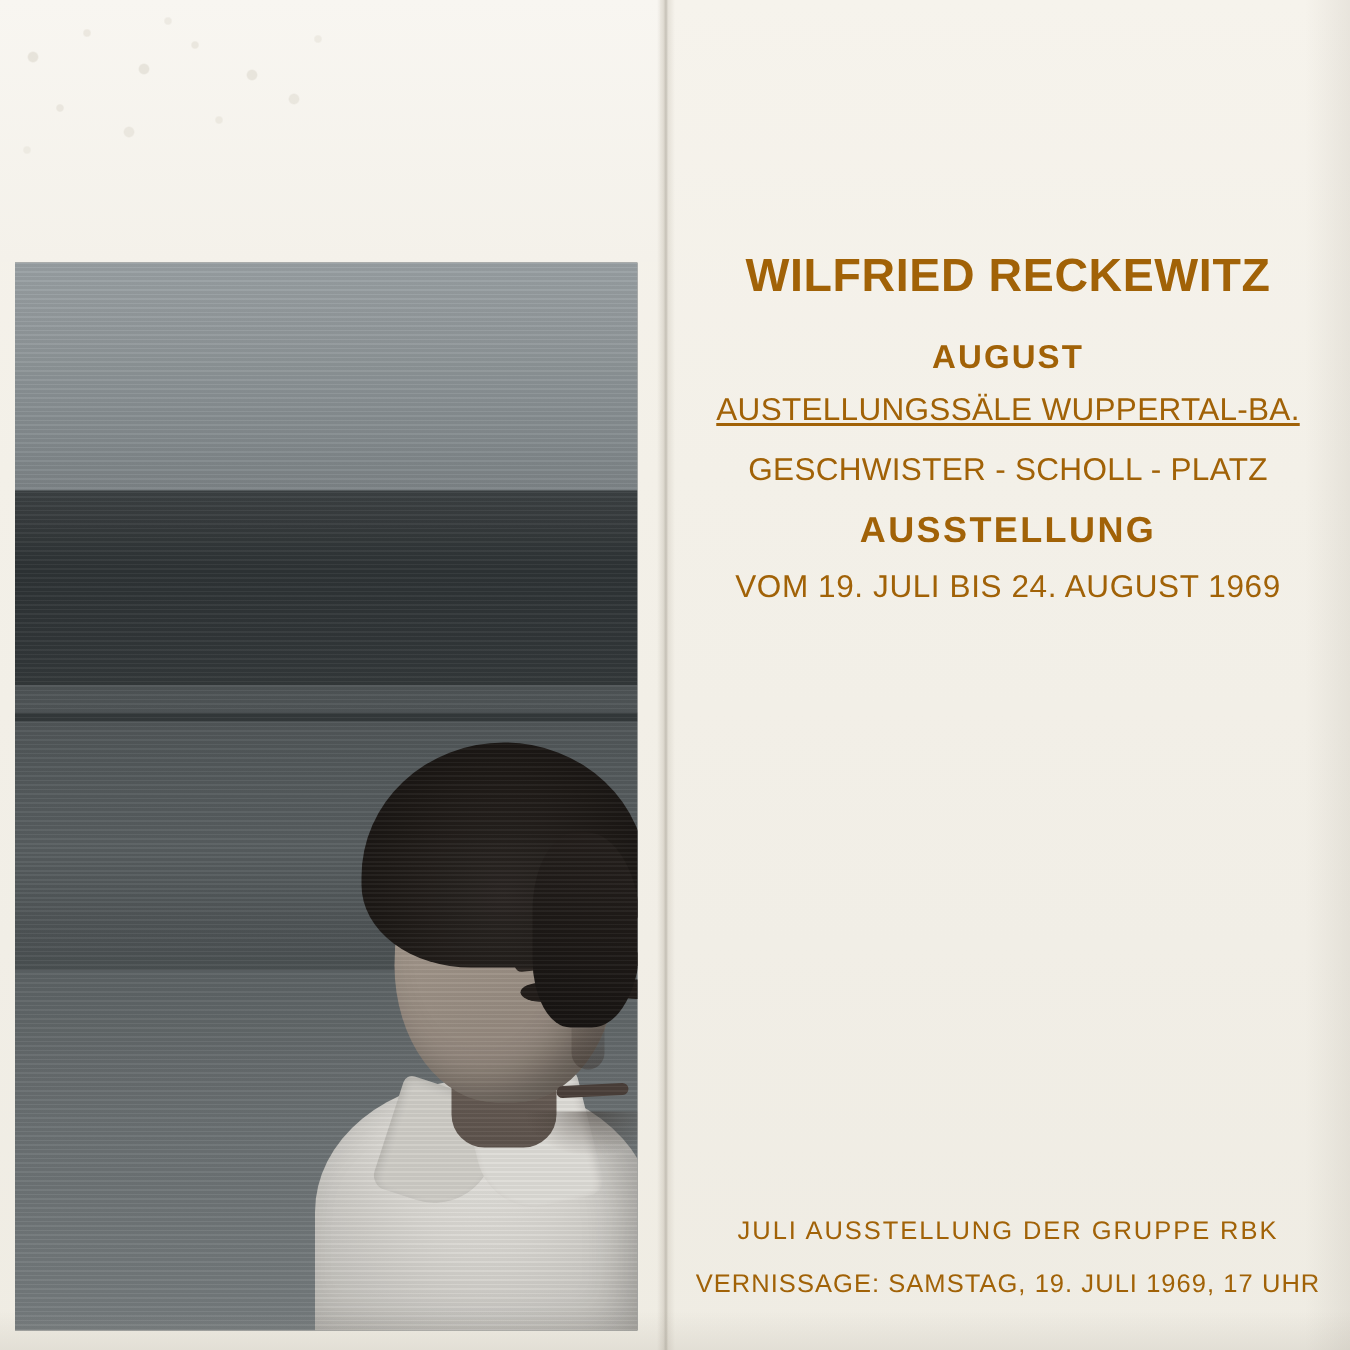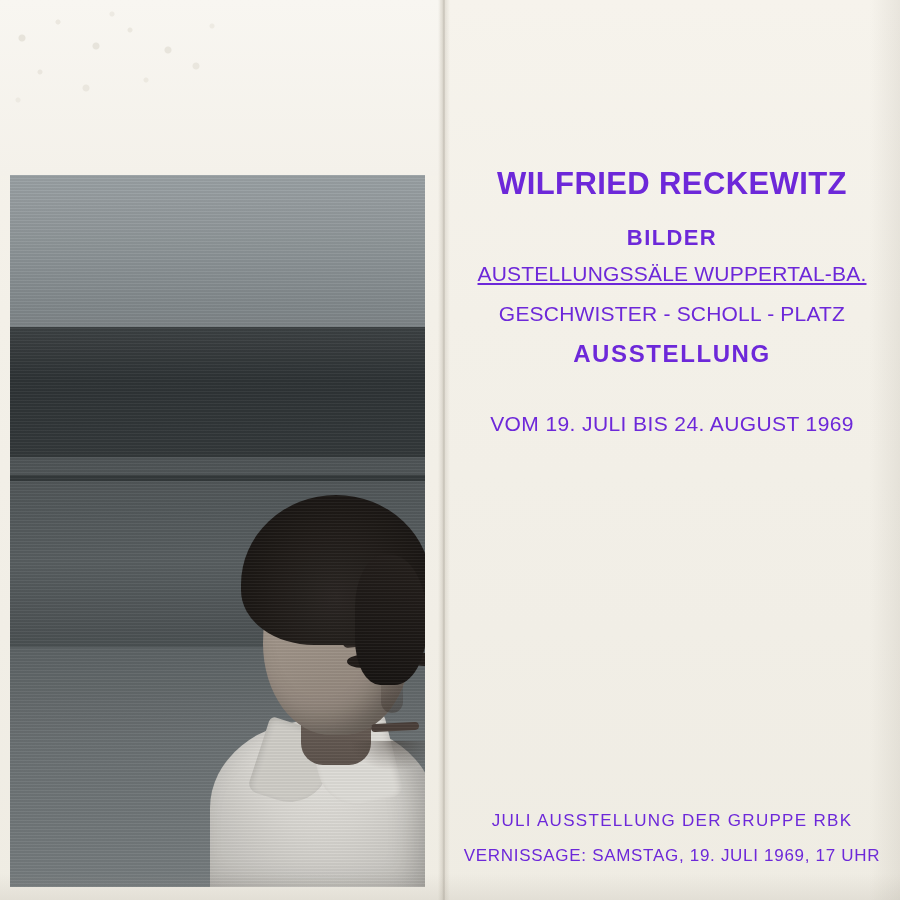--- a/index.html
+++ b/index.html
@@ -251,21 +251,21 @@
     background: radial-gradient(ellipse at 50% 0%, rgba(60,52,46,0.5) 0%, rgba(60,52,46,0) 70%);
   }
 
   
   .text-col {
     position: absolute;
     left: 450px;
     top: 0;
     width: 450px;
     height: 900px;
-    color: #6d28d9;
+    color: #a16207;
   }
 
   .line {
     text-align: center;
     white-space: nowrap;
     letter-spacing: 0.5px;
   }
 
   .l-artist {
     position: absolute;
@@ -308,21 +308,20 @@
     font-weight: bold;
     letter-spacing: 1.6px;
   }
   .l-dates {
     position: absolute;
     left: 0; right: 6px;
     top: 380px;
     font-size: 21px;
     font-weight: normal;
     letter-spacing: 0.4px;
-    margin-top: 32px;
   }
 
   .l-group {
     position: absolute;
     left: 0; right: 6px;
     top: 811px;
     font-size: 17px;
     letter-spacing: 1.3px;
   }
   .l-vernissage {
@@ -382,21 +381,21 @@
       </div>
       <div class="hair"></div>
       <div class="hair-side"></div>
     </div>
 
     <div class="photo-grain"></div>
   </div>
 
   <div class="text-col">
     <div class="line l-artist">WILFRIED RECKEWITZ</div>
-    <div class="line l-bilder">BILDER</div>
+    <div class="line l-bilder">AUGUST</div>
     <div class="line l-venue">AUSTELLUNGSSÄLE WUPPERTAL-BA.</div>
     <div class="line l-address">GESCHWISTER - SCHOLL - PLATZ</div>
     <div class="line l-ausstellung">AUSSTELLUNG</div>
     <div class="line l-dates">VOM 19. JULI BIS 24. AUGUST 1969</div>
 
     <div class="line l-group">JULI AUSSTELLUNG DER GRUPPE RBK</div>
     <div class="line l-vernissage">VERNISSAGE: SAMSTAG, 19. JULI 1969, 17 UHR</div>
   </div>
 
   <div class="right-shade"></div>

